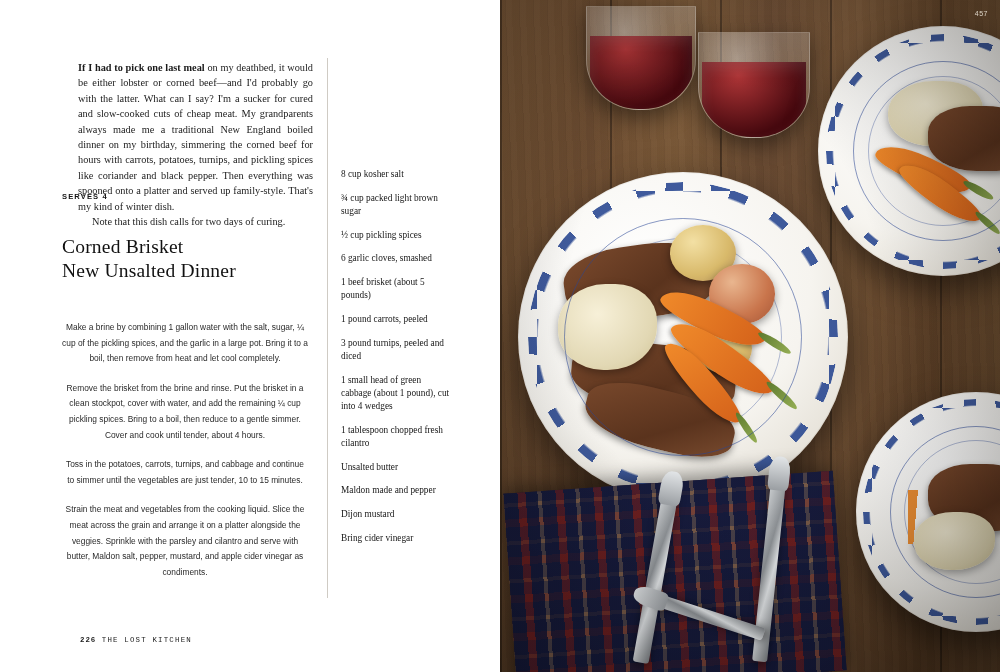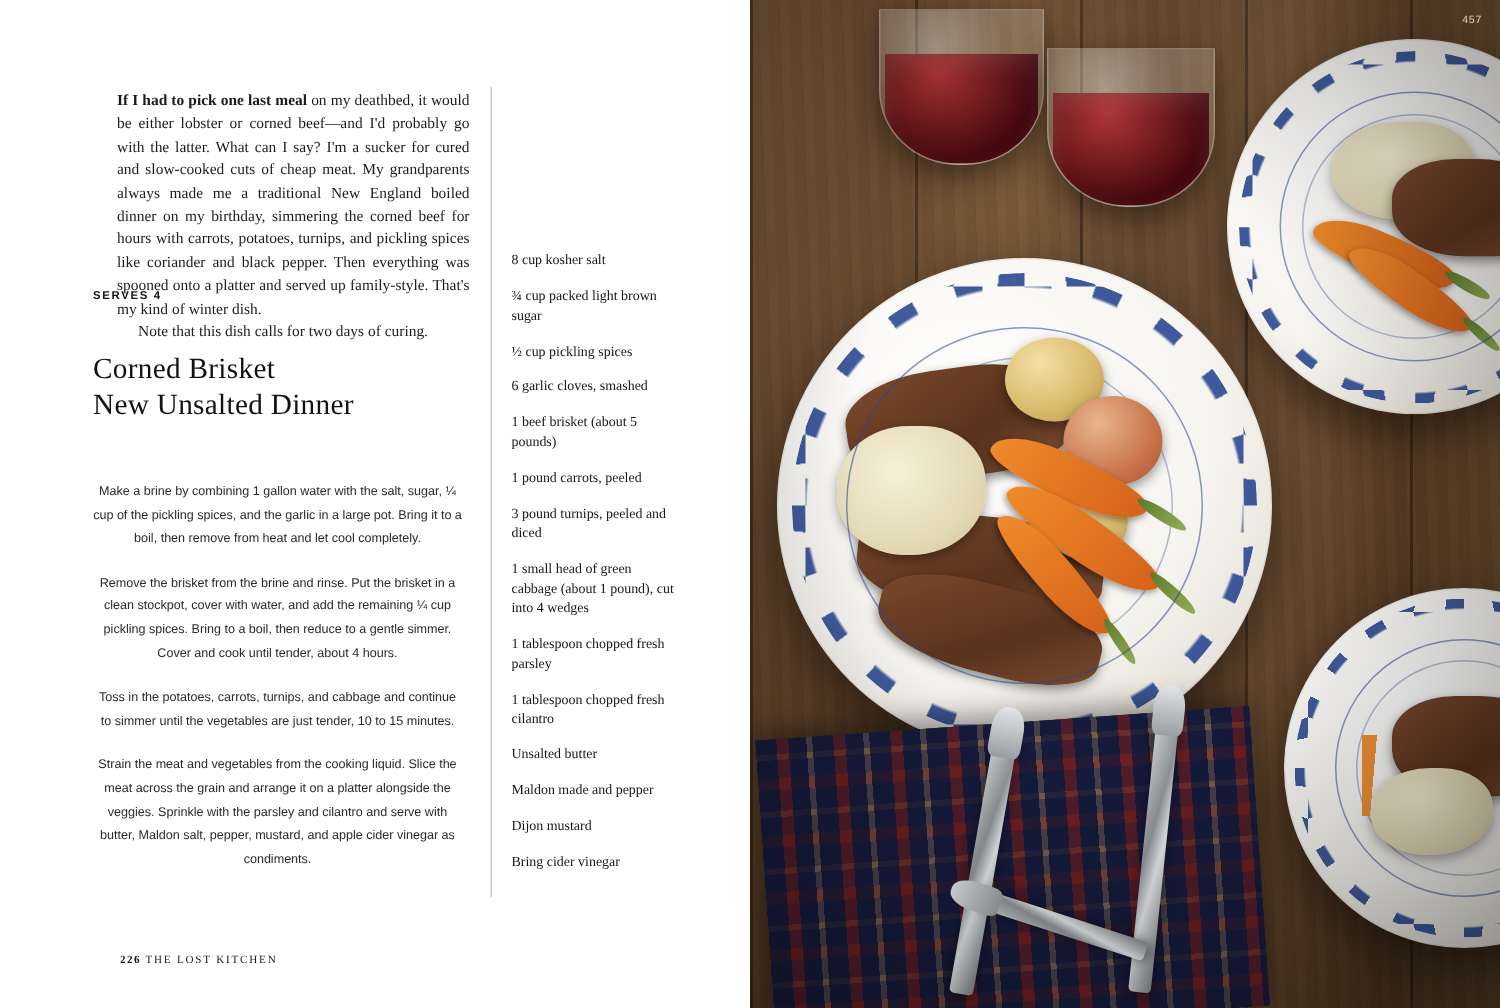--- a/index.html
+++ b/index.html
@@ -85,21 +85,21 @@
     color: #161616;
   }
   .ingredients li {
     list-style: none;
     margin-bottom: 10.5px;
   }
 
   .folio {
     position: absolute;
     left: 34px; bottom: 28px;
-    font-family: Liberation Serif, serif;
+    font-family: Liberation Mono, monospace;
     font-size: 7.4px;
     letter-spacing: 1px;
     color: #1b1b1b;
     padding-left: 46px;
   }
   .folio .num { font-weight: bold; }
   .folio .book { letter-spacing: 1.2px; }
 
   
   .right-page {
@@ -307,21 +307,20 @@
 
     <ul class="ingredients">
       <li>8 cup kosher salt</li>
       <li>¾ cup packed light brown sugar</li>
       <li>½ cup pickling spices</li>
       <li>6 garlic cloves, smashed</li>
       <li>1 beef brisket (about 5 pounds)</li>
       <li>1 pound carrots, peeled</li>
       <li>3 pound turnips, peeled and diced</li>
       <li>1 small head of green cabbage (about 1 pound), cut into 4 wedges</li>
-      <li>1 tablespoon chopped fresh parsley</li>
       <li>1 tablespoon chopped fresh cilantro</li>
       <li>Unsalted butter</li>
       <li>Maldon made and pepper</li>
       <li>Dijon mustard</li>
       <li>Bring cider vinegar</li>
     </ul>
 
     <div class="folio">
       <span class="num">226</span>
       <span class="book">THE LOST KITCHEN</span>

